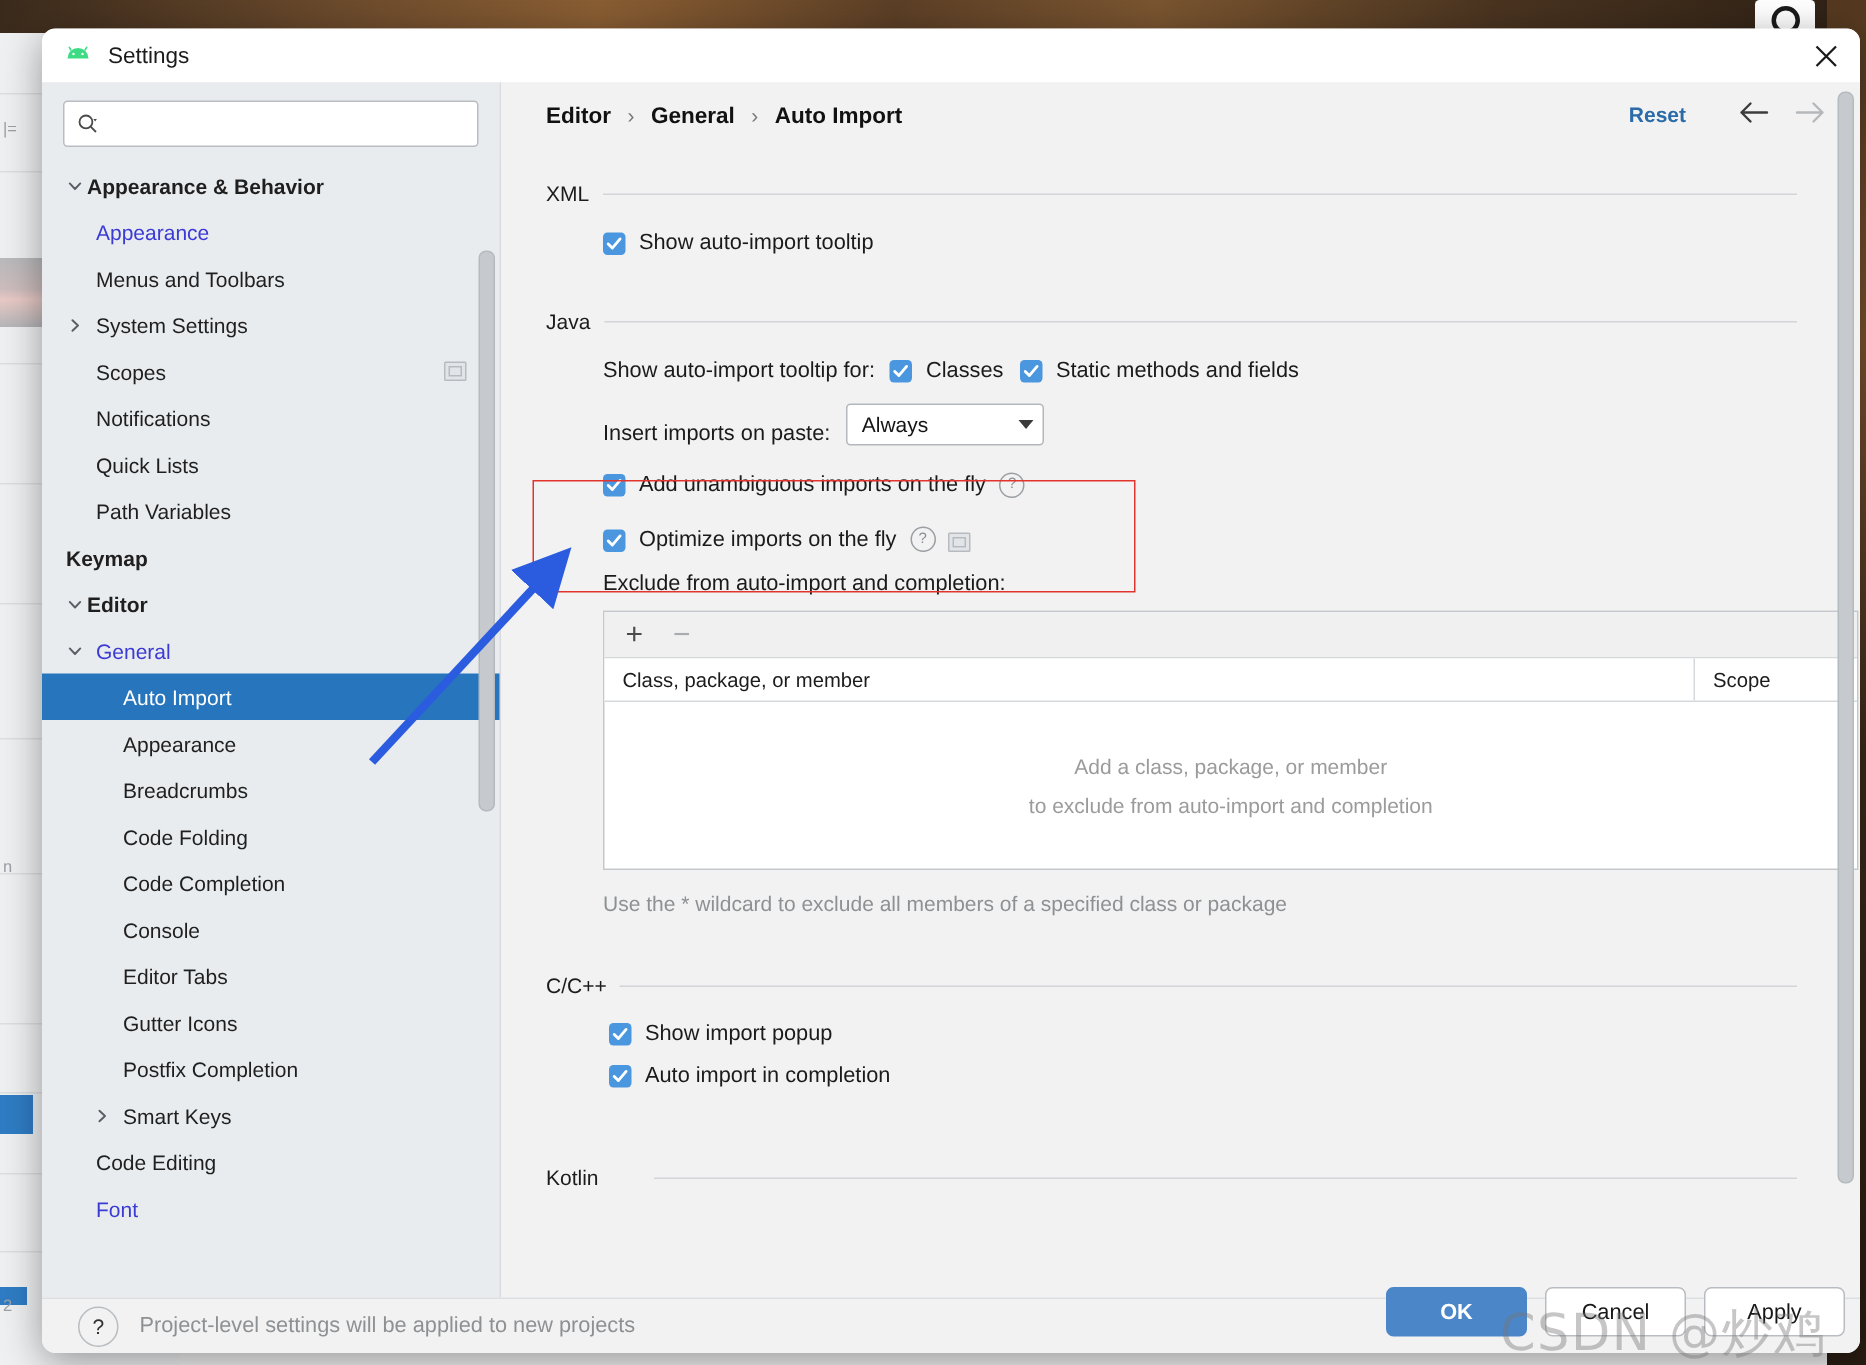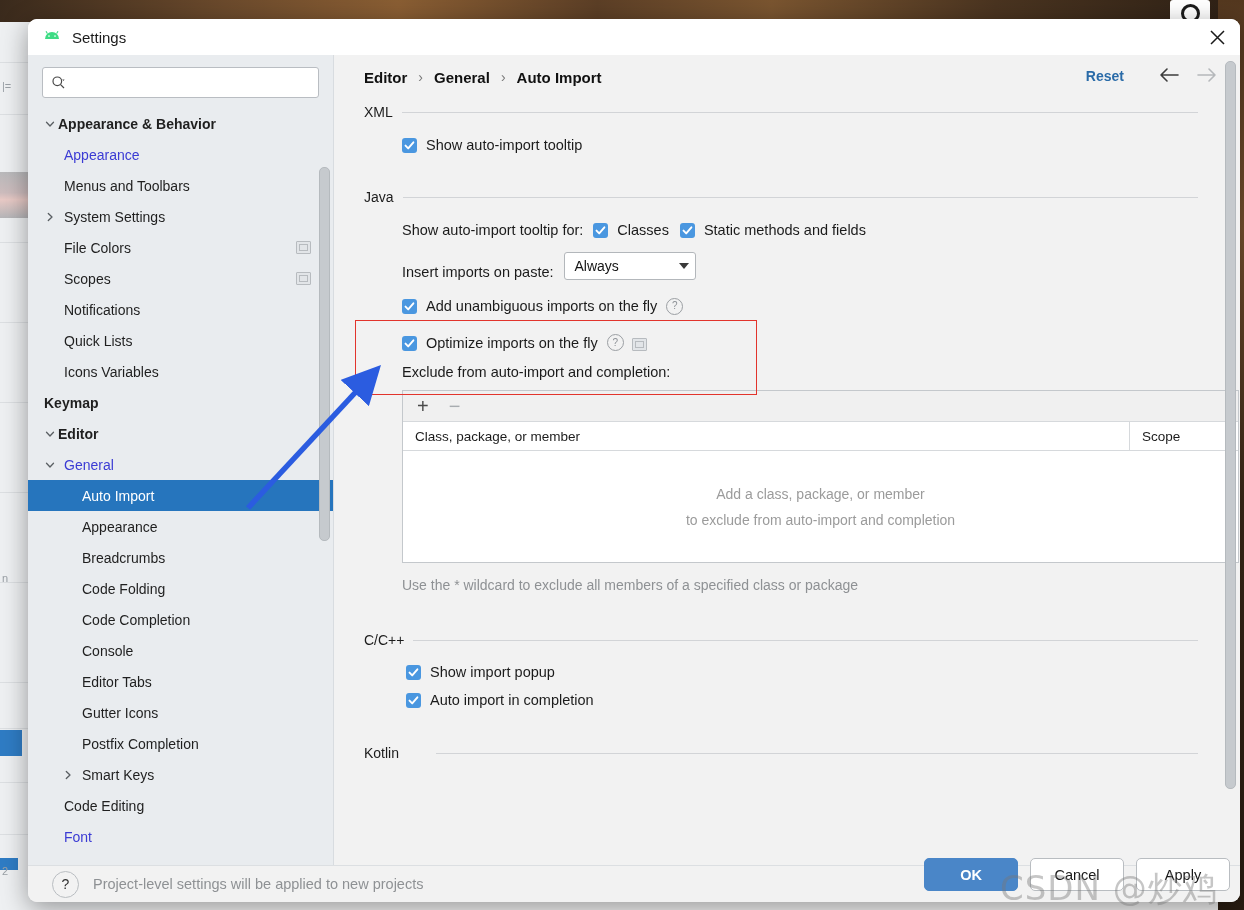--- a/index.html
+++ b/index.html
@@ -78,21 +78,21 @@
   .main{flex:1;background:#f2f2f2;position:relative;overflow:hidden;}
   .crumbbar{height:44px;display:flex;align-items:center;padding:0 0 0 30px;position:relative;}
   .crumb{font-size:15px;font-weight:bold;color:#111;}
   .crumb-sep{margin:0 11px;color:#7a7a7a;font-size:14px;font-weight:normal;}
   .reset{position:absolute;right:116px;top:13px;font-size:14px;font-weight:bold;color:#2a6ba8;cursor:pointer;}
   .nav-back{position:absolute;right:60px;top:11px;cursor:pointer;}
   .nav-fwd{position:absolute;right:22px;top:11px;cursor:pointer;}
 
   .content{position:absolute;left:0;right:0;top:44px;bottom:0;padding:0 0 0 30px;}
 
-  .sect{margin-top:5px;display:flex;align-items:center;}
+  .sect{margin-top:22px;display:flex;align-items:center;}
   .sect .t{font-size:14px;color:#1c1c1c;padding-right:9px;white-space:nowrap;}
   .sect .rule{flex:1;height:1px;background:#d2d4d7;margin-right:42px;}
 
   .cbrow{display:flex;align-items:center;height:26px;margin-left:38px;}
   .cb{width:15px;height:15px;border-radius:3px;background:#4a97e0;
       display:inline-flex;align-items:center;justify-content:center;flex:0 0 15px;}
   .cb svg{display:block;}
   .cbrow .txt{font-size:14.5px;color:#1b1b1b;margin-left:9px;white-space:nowrap;}
   .inline-lbl{font-size:14.5px;color:#1b1b1b;white-space:nowrap;}
 
@@ -223,35 +223,31 @@
           <div class="node lvl1">
             <span class="lbl">Menus and Toolbars</span>
           </div>
           <div class="node lvl1">
             <span class="arrow"><svg width="12" height="12" viewBox="0 0 12 12">
                 <path d="M4.3 2.5 L8 6 L4.3 9.5" stroke="#5a5f63" stroke-width="1.3" fill="none" stroke-linecap="round" stroke-linejoin="round"></path>
               </svg></span>
             <span class="lbl">System Settings</span>
           </div>
           <div class="node lvl1">
-            <span class="lbl">File Colors</span>
-            <span class="badge"></span>
-          </div>
-          <div class="node lvl1">
             <span class="lbl">Scopes</span>
             <span class="badge"></span>
           </div>
           <div class="node lvl1">
             <span class="lbl">Notifications</span>
           </div>
           <div class="node lvl1">
             <span class="lbl">Quick Lists</span>
           </div>
           <div class="node lvl1">
-            <span class="lbl">Icons Variables</span>
+            <span class="lbl">Path Variables</span>
           </div>
           <div class="node lvl0">
             <span class="lbl bold">Keymap</span>
           </div>
           <div class="node lvl0">
             <span class="arrow"><svg width="12" height="12" viewBox="0 0 12 12">
                 <path d="M2.5 4.3 L6 8 L9.5 4.3" stroke="#5a5f63" stroke-width="1.3" fill="none" stroke-linecap="round" stroke-linejoin="round"></path>
               </svg></span>
             <span class="lbl bold">Editor</span>
           </div>
@@ -423,21 +419,21 @@
         </div>
         <div class="cbrow" style="margin-top:2px;margin-left:42px;">
           <span class="cb">
             <svg width="11" height="11" viewBox="0 0 11 11">
                 <path d="M1.5 5.6 L4.2 8.4 L9.4 2.3" stroke="#fff" stroke-width="1.9" fill="none" stroke-linecap="round" stroke-linejoin="round"></path>
               </svg>
           </span>
           <span class="txt">Auto import in completion</span>
         </div>
 
-        <div class="sect" style="margin-top:32px;gap:28px;">
+        <div class="sect" style="margin-top:47px;gap:28px;">
           <span class="t">Kotlin</span>
           <span class="rule"></span>
         </div>
       </div>
 
       <div class="sb-thumb" style="top:6px;height:726px;right:4px;"></div>
     </div>
   </div>
 
   <div class="footer">

